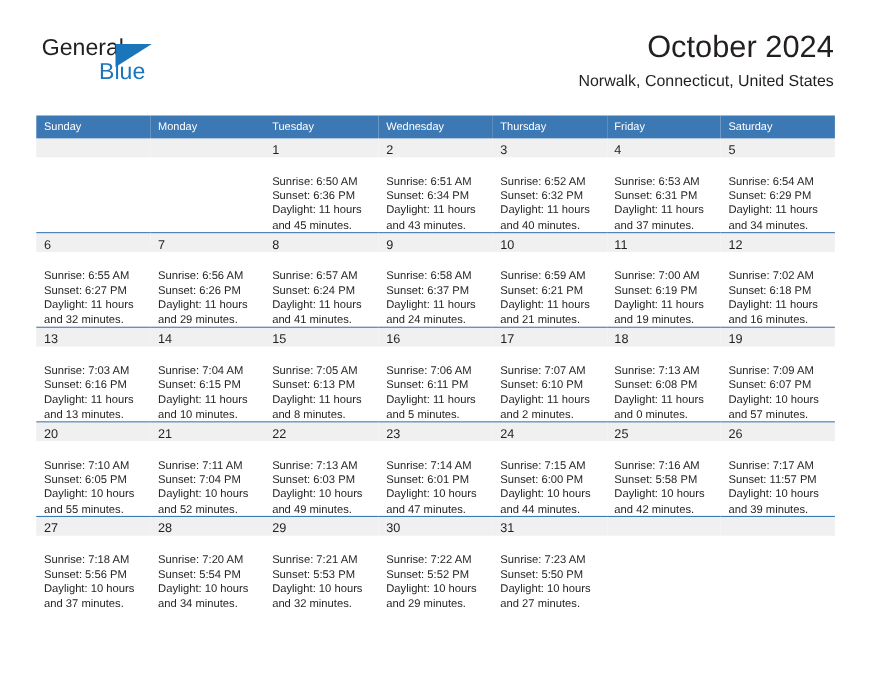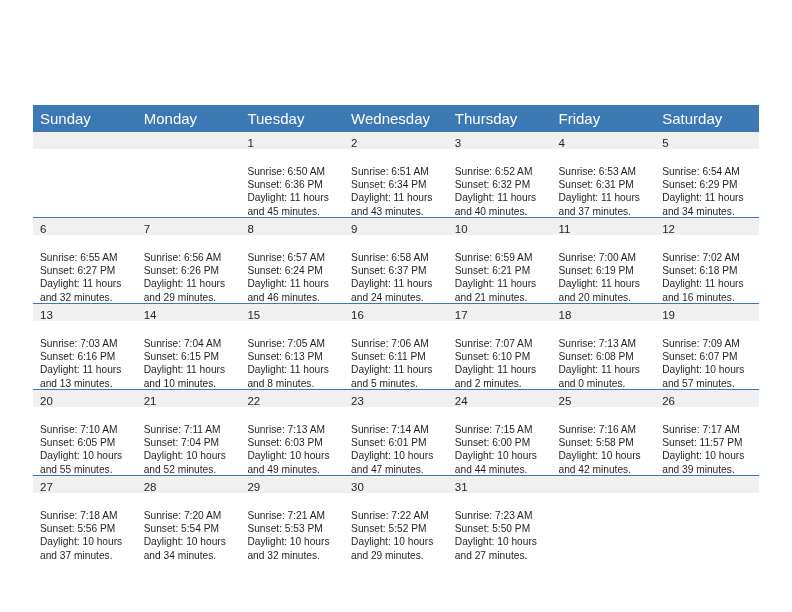--- a/index.html
+++ b/index.html
@@ -91,21 +91,21 @@
     left: 33px;
     top: 105px;
     width: 726px;
     border-collapse: collapse;
     table-layout: fixed;
   }
 
   .calendar th {
     background: #3c78b4;
     color: #ffffff;
-    font-size: 15px;
+    font-size: 10px;
     font-weight: normal;
     text-align: left;
     padding: 5px 0 5px 7px;
     height: 11px;
     border: 0;
   }
 
   .week-row td {
     padding: 0;
     vertical-align: top;
@@ -147,20 +147,34 @@
   }
   .info .dl2 {
     white-space: nowrap;
   }
 </style>
 </head>
 <body>
 
 <div class="page">
 
+  <div class="top">
+
+    <div class="logo">
+      <span class="logo-general">General</span>
+      <span class="logo-tri"></span>
+      <span class="logo-blue">Blue</span>
+    </div>
+
+    <div class="title-block">
+      <div class="cal-title">October 2024</div>
+      <div class="cal-subtitle">Norwalk, Connecticut, United States</div>
+    </div>
+
+  </div>
 
   <table class="calendar">
     <thead>
       <tr>
         <th>Sunday</th>
         <th>Monday</th>
         <th>Tuesday</th>
         <th>Wednesday</th>
         <th>Thursday</th>
         <th>Friday</th>
@@ -272,21 +286,21 @@
             </div>
           </div>
         </td>
         <td>
           <div class="cell">
             <div class="daynum-band"><span class="daynum">8</span></div>
             <div class="info">
               <div>Sunrise: 6:57 AM</div>
               <div>Sunset: 6:24 PM</div>
               <div>Daylight: 11 hours</div>
-              <div class="dl2">and 46 minutes.</div>
+              <div class="dl2">and 41 minutes.</div>
             </div>
           </div>
         </td>
         <td>
           <div class="cell">
             <div class="daynum-band"><span class="daynum">9</span></div>
             <div class="info">
               <div>Sunrise: 6:58 AM</div>
               <div>Sunset: 6:37 PM</div>
               <div>Daylight: 11 hours</div>
@@ -305,21 +319,21 @@
             </div>
           </div>
         </td>
         <td>
           <div class="cell">
             <div class="daynum-band"><span class="daynum">11</span></div>
             <div class="info">
               <div>Sunrise: 7:00 AM</div>
               <div>Sunset: 6:19 PM</div>
               <div>Daylight: 11 hours</div>
-              <div class="dl2">and 20 minutes.</div>
+              <div class="dl2">and 19 minutes.</div>
             </div>
           </div>
         </td>
         <td>
           <div class="cell">
             <div class="daynum-band"><span class="daynum">12</span></div>
             <div class="info">
               <div>Sunrise: 7:02 AM</div>
               <div>Sunset: 6:18 PM</div>
               <div>Daylight: 11 hours</div>

